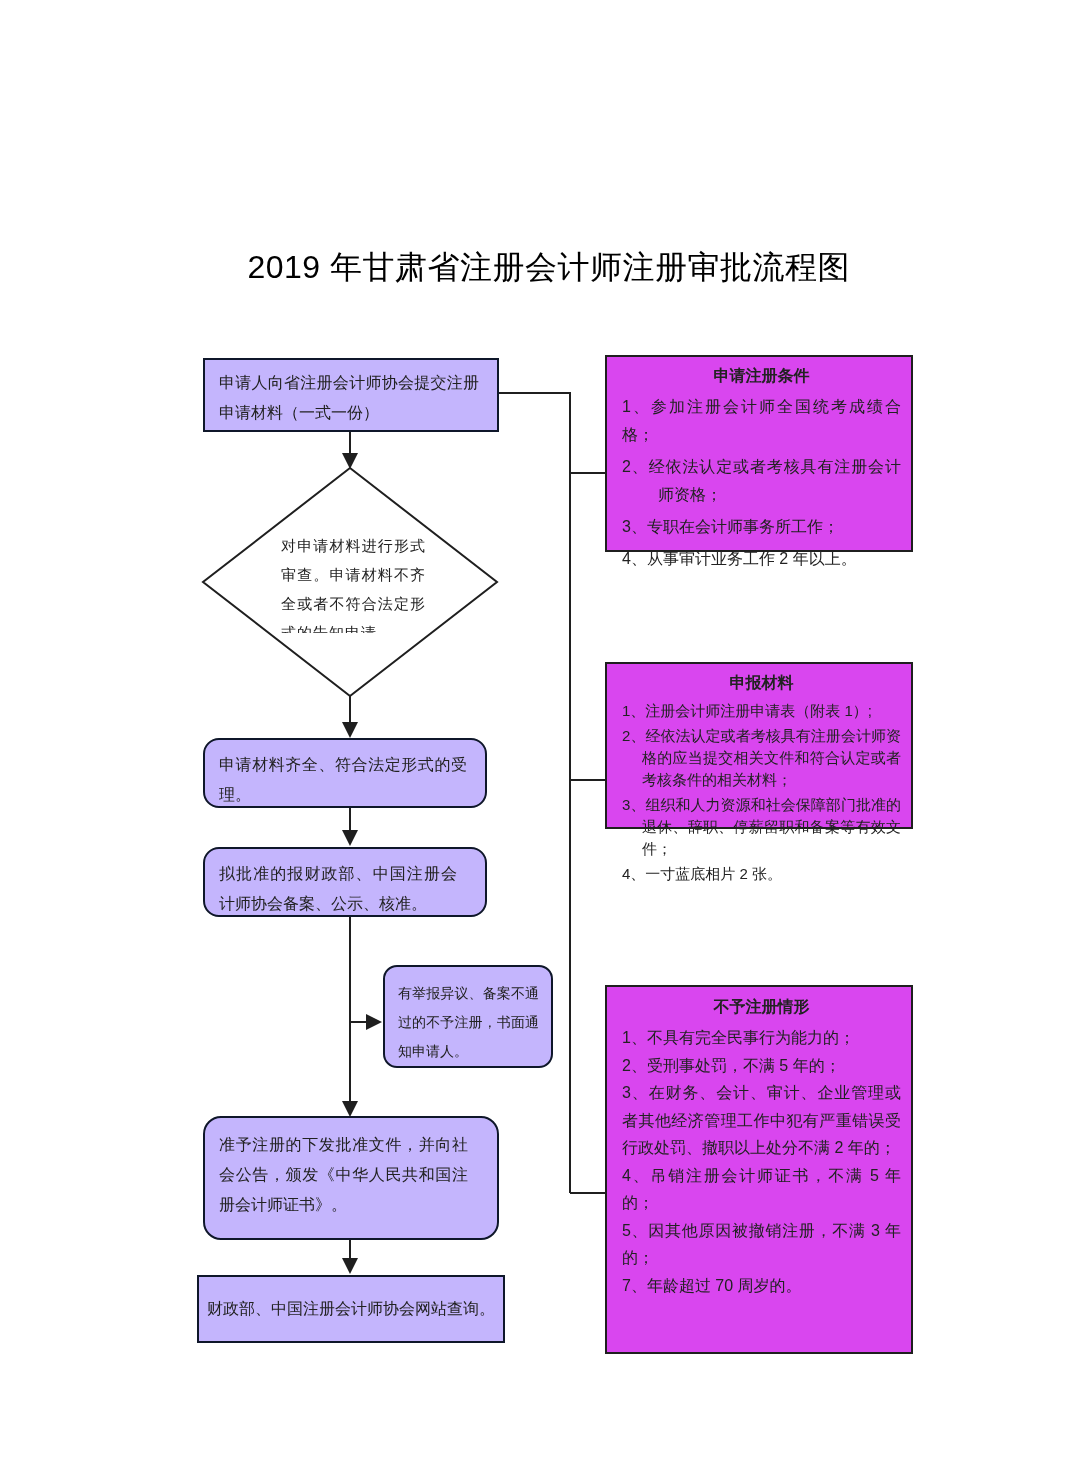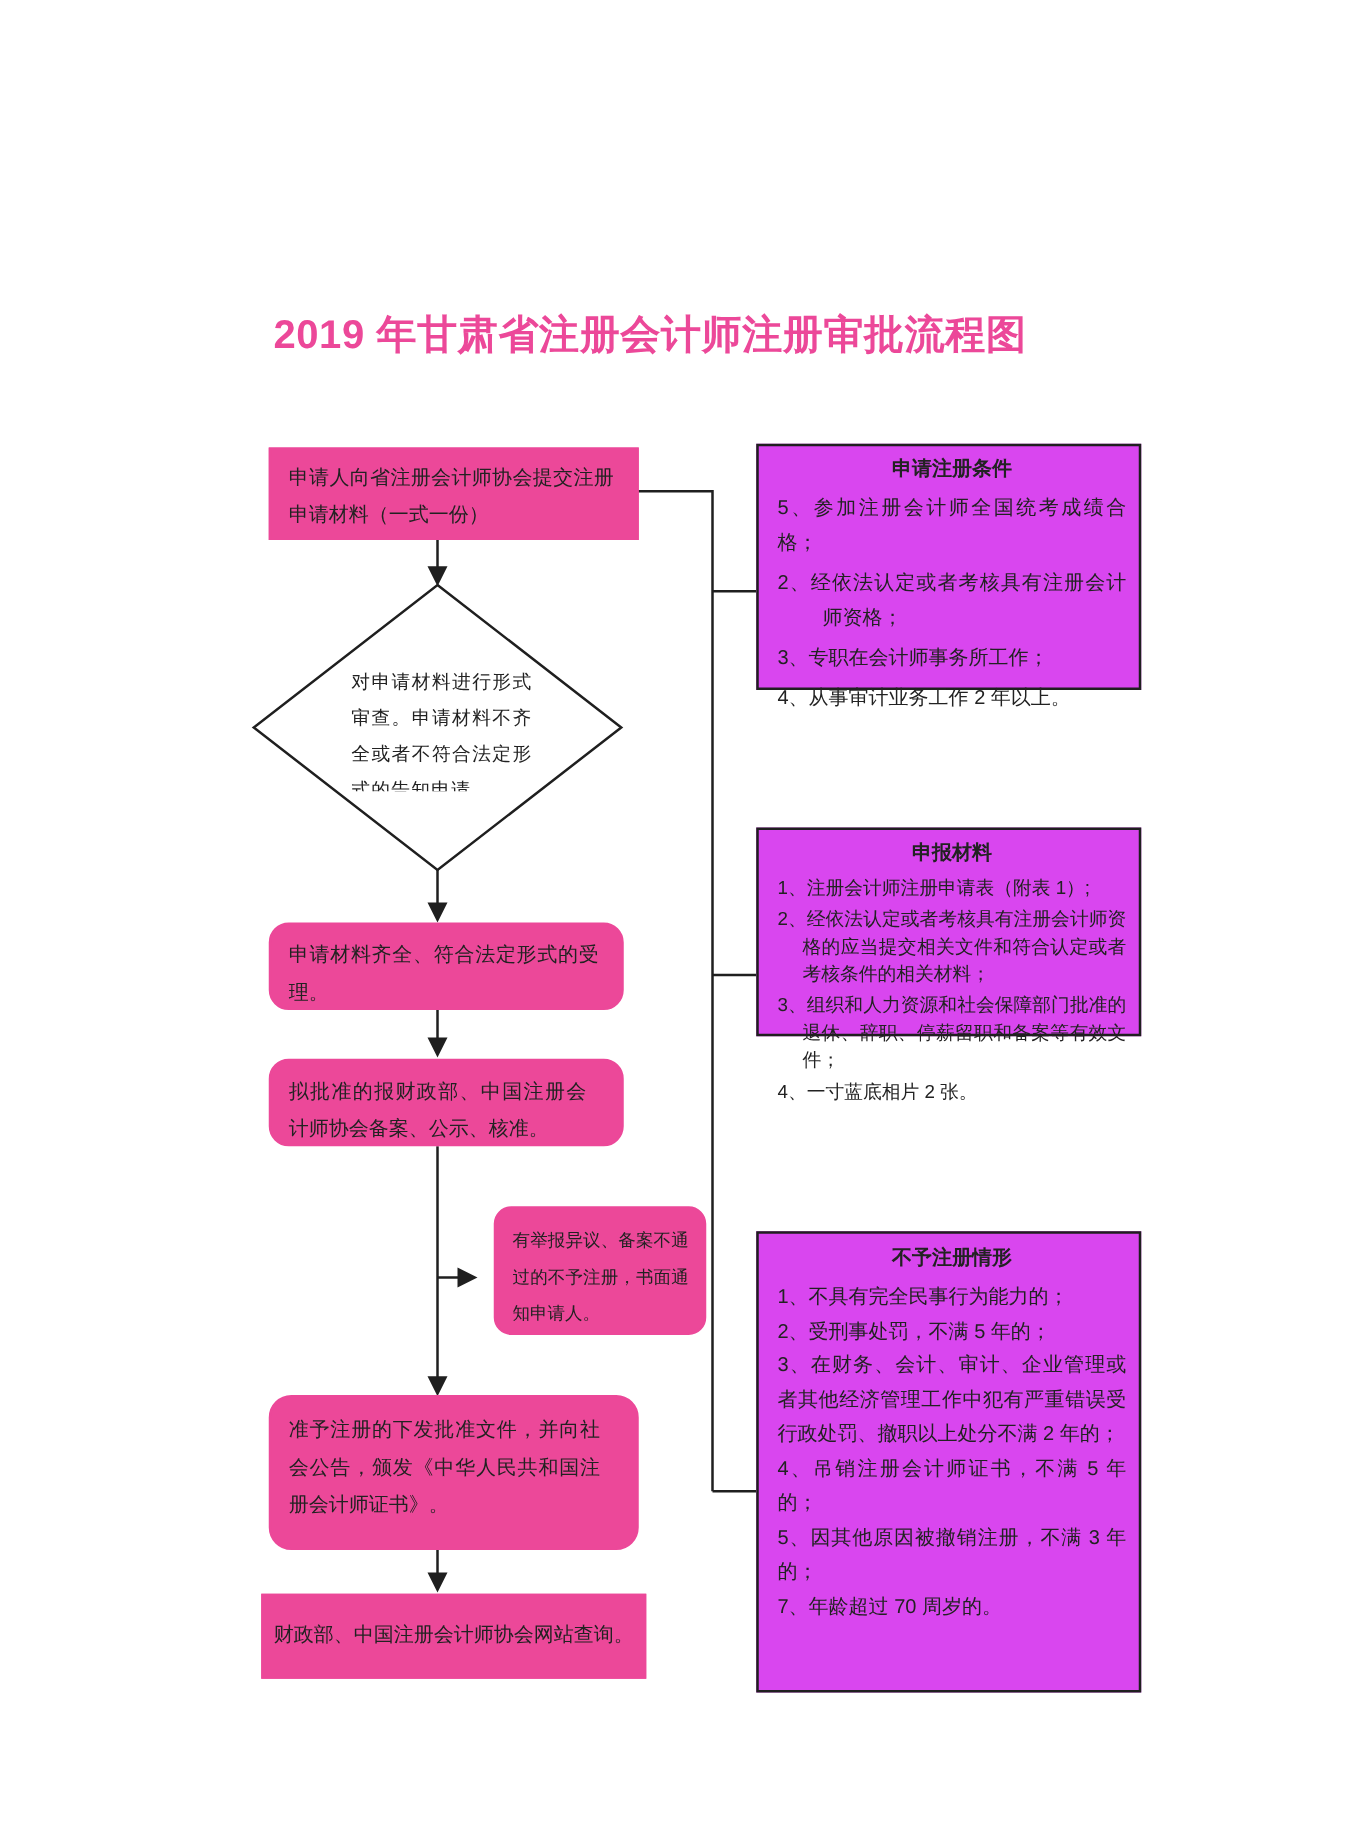--- a/index.html
+++ b/index.html
@@ -11,36 +11,35 @@
     font-family: "Liberation Sans", "DejaVu Sans", sans-serif;
     color: #222222;
     overflow: hidden;
   }
   #overlay { position: absolute; left: 0; top: 0; pointer-events: none; }
 
   .title {
     position: absolute;
     left: 190px; top: 246px; width: 660px;
     margin: 0;
-    text-align: center;
+    text-align: right;
     font-size: 32px;
-    font-weight: bold;
-    color: #ec4899;
+    font-weight: normal;
+    color: #000000;
     letter-spacing: 0.5px;
   }
 
   .box {
     position: absolute;
     box-sizing: border-box;
-    border: 2px solid #ec4899;
-    background: #ec4899;
+    border: 2px solid #0f172a;
+    background: #c4b5fd;
     font-size: 16px;
     line-height: 30px;
     text-align: justify;
-    margin-left: 12px;
   }
   #boxA { left: 203px; top: 358px;  width: 296px; height: 74px;  padding: 8px 18px 0 14px; }
   #boxB { left: 203px; top: 738px;  width: 284px; height: 70px;  padding: 10px 18px 0 14px; border-radius: 16px; }
   #boxC { left: 203px; top: 847px;  width: 284px; height: 70px;  padding: 10px 28px 0 14px; border-radius: 16px; }
   #boxD { left: 203px; top: 1116px; width: 296px; height: 124px; padding: 12px 29px 0 14px; border-radius: 18px; }
   #boxF { left: 383px; top: 965px;  width: 170px; height: 103px; padding: 13px 12px 0 13px; border-radius: 14px;
           font-size: 14px; line-height: 29px; font-family: Liberation Mono, monospace; }
   #boxE { left: 197px; top: 1275px; width: 308px; height: 68px;  padding: 0 8px; text-align: left; line-height: 64px; }
 
   .decision-text {
@@ -129,21 +128,21 @@
   <div id="boxC" class="box">拟批准的报财政部、中国注册会计师协会备案、公示、核准。</div>
 
   <div id="boxF" class="box">有举报异议、备案不通过的不予注册，书面通知申请人。</div>
 
   <div id="boxD" class="box">准予注册的下发批准文件，并向社会公告，颁发《中华人民共和国注册会计师证书》。</div>
 
   <div id="boxE" class="box">财政部、中国注册会计师协会网站查询。</div>
 
   <div id="panelR1" class="panel">
     <div class="panel-title">申请注册条件</div>
-    <div class="panel-item">5、参加注册会计师全国统考成绩合格；</div>
+    <div class="panel-item">1、参加注册会计师全国统考成绩合格；</div>
     <div class="panel-item hang2">2、经依法认定或者考核具有注册会计师资格；</div>
     <div class="panel-item">3、专职在会计师事务所工作；</div>
     <div class="panel-item">4、从事审计业务工作 2 年以上。</div>
   </div>
 
   <div id="panelR2" class="panel">
     <div class="panel-title">申报材料</div>
     <div class="panel-item">1、注册会计师注册申请表（附表 1）;</div>
     <div class="panel-item hang1">2、经依法认定或者考核具有注册会计师资格的应当提交相关文件和符合认定或者考核条件的相关材料；</div>
     <div class="panel-item hang1">3、组织和人力资源和社会保障部门批准的退休、辞职、停薪留职和备案等有效文件；</div>

